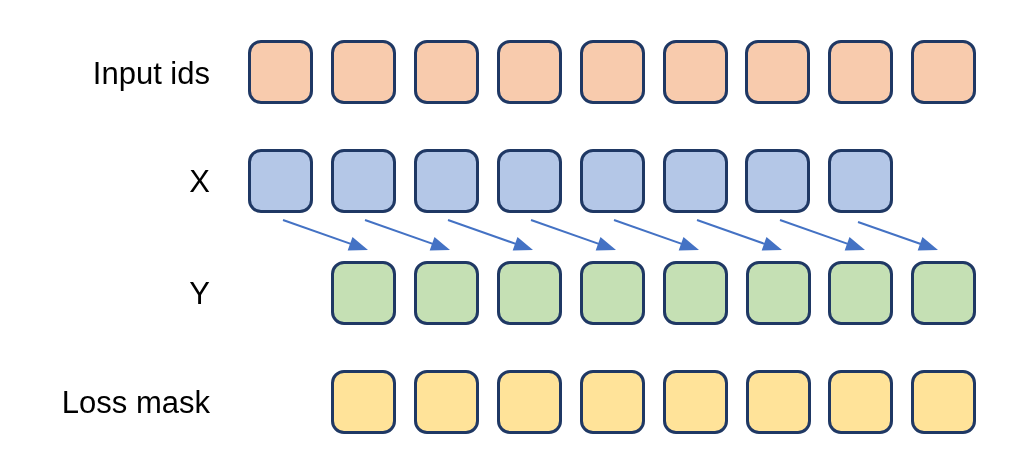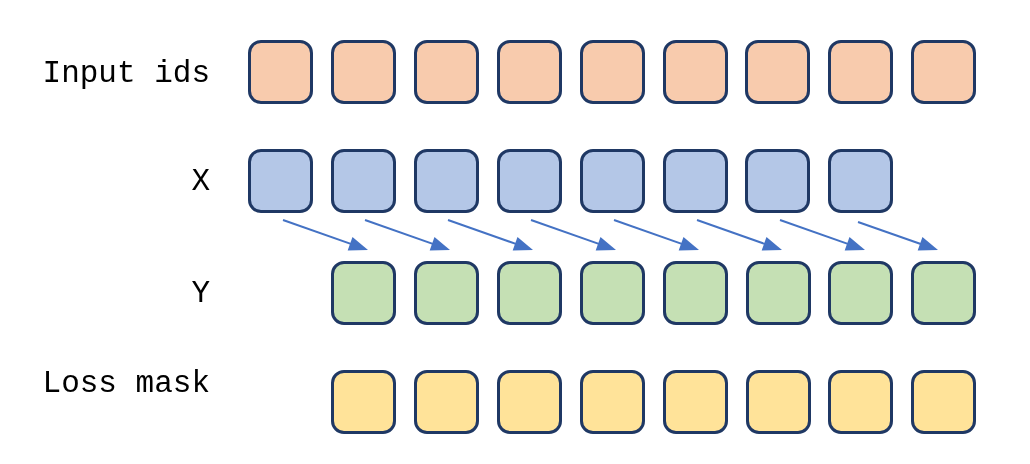--- a/index.html
+++ b/index.html
@@ -13,21 +13,21 @@
     width: 1030px;
     height: 464px;
     background: #ffffff;
     overflow: hidden;
     font-family: "Liberation Serif", "DejaVu Serif", serif;
   }
   .row-label {
     position: absolute;
     text-align: left;
     color: #000000;
-    font-family: Liberation Mono, monospace;
+    font-family: Liberation Sans, sans-serif;
     font-size: 31px;
     line-height: 1;
     white-space: nowrap;
     user-select: none;
   }
   .cell {
     position: absolute;
     box-sizing: border-box;
     border: 3px solid #1F3864;
     border-radius: 13px;
@@ -42,21 +42,21 @@
   }
 </style>
 </head>
 <body>
 
 <div id="canvas">
 
   <div class="row-label" style="right: 820px; top: 58px; font-size: 31px; color: rgb(0, 0, 0);">Input ids</div>
   <div class="row-label" style="right: 820px; top: 166px; font-size: 31px; color: rgb(0, 0, 0);">X</div>
   <div class="row-label" style="right: 820px; top: 278px; font-size: 31px; color: rgb(0, 0, 0);">Y</div>
-  <div class="row-label" style="right: 820px; top: 368px; font-size: 31px; color: rgb(0, 0, 0);">Loss mask</div>
+  <div class="row-label" style="right: 820px; top: 387px; font-size: 31px; color: rgb(0, 0, 0);">Loss mask</div>
 
   <div id="cells">
       <div class="cell" style="left: 248px; top: 40px; width: 65px; height: 64px; background: rgb(248, 203, 173); border-color: rgb(31, 56, 100); border-width: 3px; border-radius: 13px;"></div>
       <div class="cell" style="left: 331px; top: 40px; width: 65px; height: 64px; background: rgb(248, 203, 173); border-color: rgb(31, 56, 100); border-width: 3px; border-radius: 13px;"></div>
       <div class="cell" style="left: 414px; top: 40px; width: 65px; height: 64px; background: rgb(248, 203, 173); border-color: rgb(31, 56, 100); border-width: 3px; border-radius: 13px;"></div>
       <div class="cell" style="left: 497px; top: 40px; width: 65px; height: 64px; background: rgb(248, 203, 173); border-color: rgb(31, 56, 100); border-width: 3px; border-radius: 13px;"></div>
       <div class="cell" style="left: 580px; top: 40px; width: 65px; height: 64px; background: rgb(248, 203, 173); border-color: rgb(31, 56, 100); border-width: 3px; border-radius: 13px;"></div>
       <div class="cell" style="left: 663px; top: 40px; width: 65px; height: 64px; background: rgb(248, 203, 173); border-color: rgb(31, 56, 100); border-width: 3px; border-radius: 13px;"></div>
       <div class="cell" style="left: 745px; top: 40px; width: 65px; height: 64px; background: rgb(248, 203, 173); border-color: rgb(31, 56, 100); border-width: 3px; border-radius: 13px;"></div>
       <div class="cell" style="left: 828px; top: 40px; width: 65px; height: 64px; background: rgb(248, 203, 173); border-color: rgb(31, 56, 100); border-width: 3px; border-radius: 13px;"></div>

